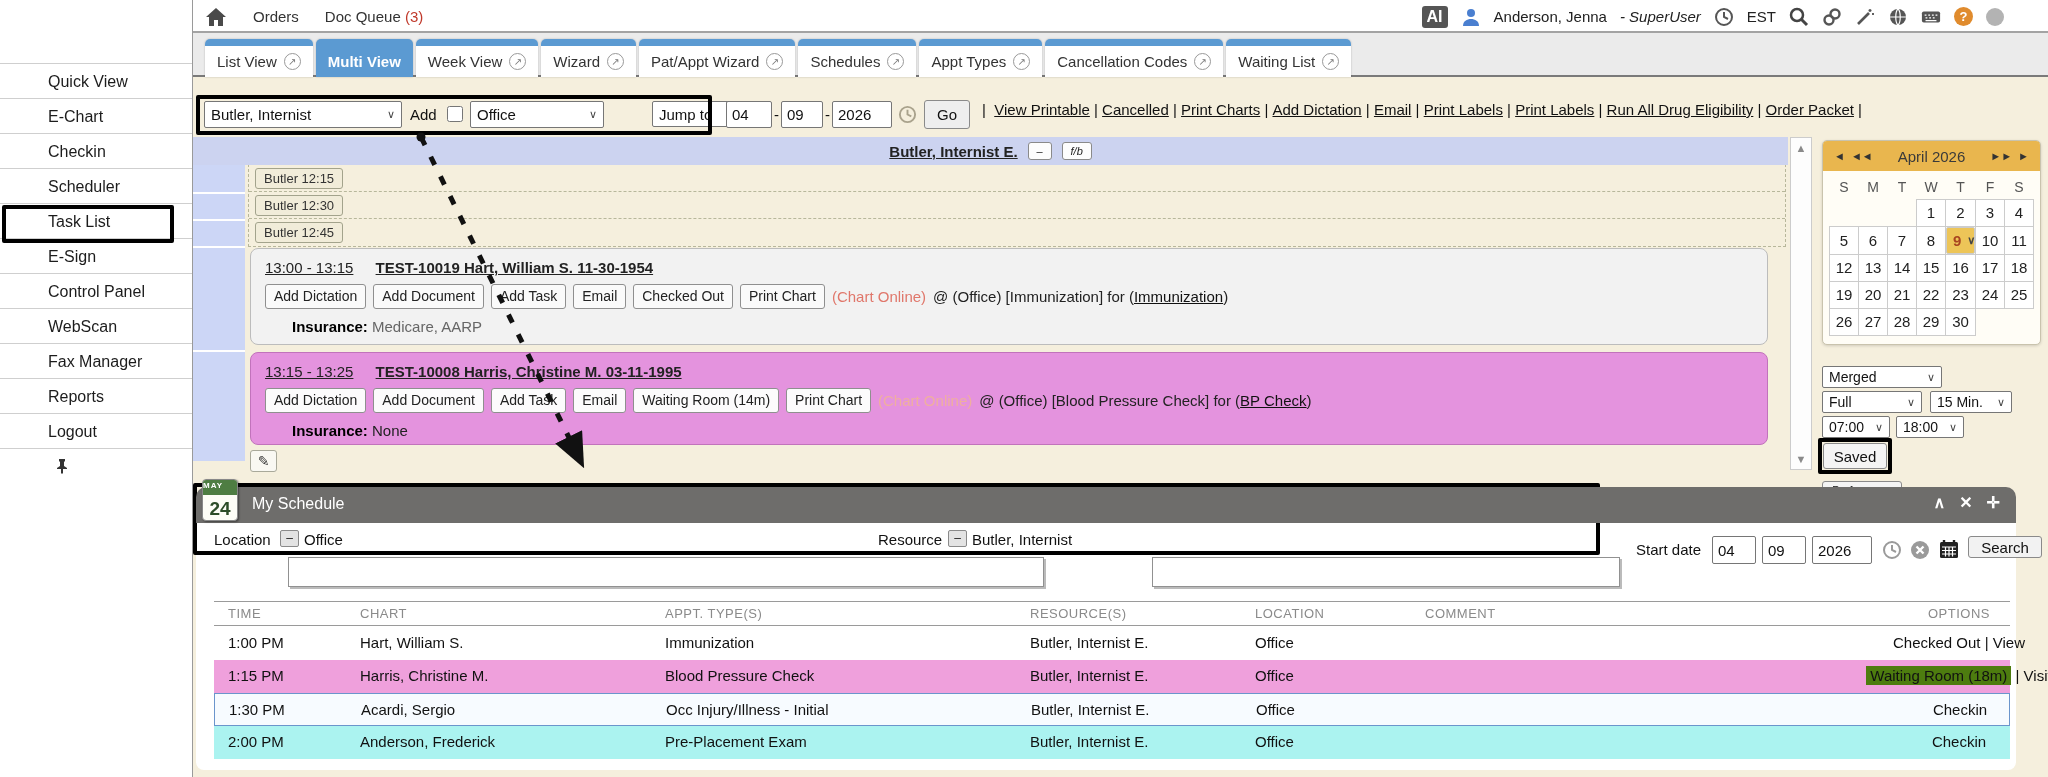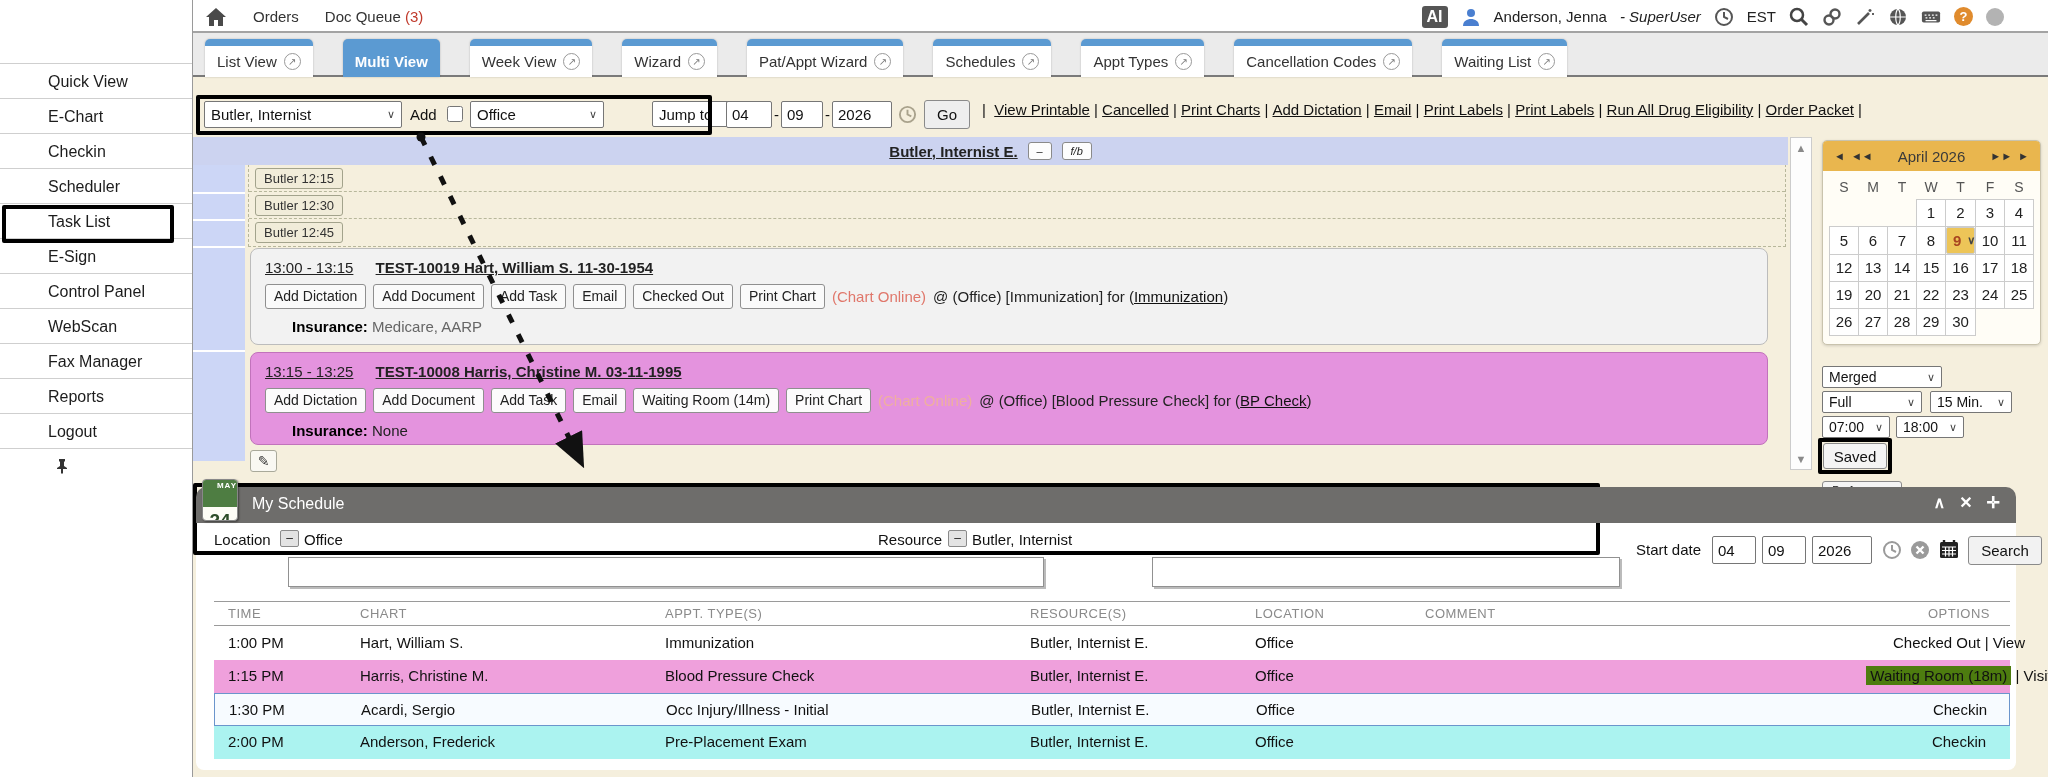--- a/index.html
+++ b/index.html
@@ -22,21 +22,21 @@
   .red { color:#c0392b; }
   .uname { font-size:15px; color:#222; }
   .urole { font-size:15px; font-style:italic; color:#222; }
   .tz { font-size:15px; }
   .ticon { width:20px; height:20px; display:inline-block; }
   .help-circ { width:19px; height:19px; border-radius:50%; background:#e08b2d; color:#fff; font-weight:bold; font-size:13px; text-align:center; line-height:19px; }
   .gray-circ { width:18px; height:18px; border-radius:50%; background:#b3b3b3; }
 
   
   #tabbar { left:193px; top:33px; width:1855px; height:44px; background:#ebebeb; border-bottom:2px solid #7a7a7a; z-index:2; }
-  #tabbar .tabs { position:absolute; left:12px; top:6px; display:flex; gap:30px;text-align:center; }
+  #tabbar .tabs { position:absolute; left:12px; top:6px; display:flex; gap:3px;text-align:center; }
   .tab { height:38px; padding:0 12px; background:linear-gradient(#5b9ad2 0 7px, #fff 7px); border-radius:5px 5px 0 0; display:flex; align-items:center; gap:7px; font-size:15px; color:#333; cursor:pointer; box-shadow:0 0 2px rgba(0,0,0,.25); padding-top:7px; }
   .tab.active { background:#5b9ad2; color:#fff; font-weight:bold; }
   .popout { width:17px; height:17px; border:1px solid #999; border-radius:50%; color:#777; font-size:10px; line-height:16px; text-align:center; flex:0 0 auto; }
   .popout::before { content:"\2197"; }
 
   
   .sel { background:#fff; border:1px solid #767676; border-radius:2px; font-size:15px; color:#111; display:flex; align-items:center; justify-content:space-between; padding:0 6px; cursor:pointer; }
   .sel::after { content:"\2228"; font-size:11px; color:#444; margin-left:6px; }
   .tinput { background:#fff; border:1px solid #767676; border-radius:2px; font-size:15px; color:#111; padding:0 5px; font-family:"Liberation Sans",sans-serif; }
   .btn { background:#eee; border:1px solid #8a8a8a; border-radius:3px; font-size:15px; color:#111; text-align:center; cursor:pointer; font-family:"Liberation Sans",sans-serif; }
@@ -90,21 +90,21 @@
 
   
   .ann { border:4px solid #000; position:absolute; border-radius:2px; pointer-events:none; }
 
   
   #win-bar { left:196px; top:487px; width:1820px; height:36px; background:#6e6d6b; border-radius:10px 10px 0 0; z-index:6; }
   #win-bar .title { position:absolute; left:56px; top:8px; color:#fff; font-size:16px; }
   #win-bar .wicons { position:absolute; right:16px; top:6px; display:flex; gap:14px; color:#fff; font-size:16px; font-weight:bold; }
   #win-bar .wicons span { cursor:pointer; }
   #cal-icon { left:202px; top:479px; width:36px; height:42px; background:#fdfdf6; border:1px solid #888; border-radius:4px; z-index:7; overflow:hidden; box-shadow:1px 1px 2px rgba(0,0,0,.4); }
-  #cal-icon .m { background:#4e7d42; color:#fff; font-size:8px; font-weight:bold; text-align:right; height:27px; line-height:11px; letter-spacing:1px; }
+  #cal-icon .m { background:#4e7d42; color:#fff; font-size:8px; font-weight:bold; text-align:left; height:15px; line-height:11px; letter-spacing:1px; }
   #cal-icon .d { color:#2d4d28; font-size:19px; font-weight:bold; text-align:center; line-height:28px; }
   #win-body { left:196px; top:523px; width:1820px; height:247px; background:#fff; border-radius:0 0 8px 8px; z-index:1; }
   .minus-btn { width:19px; height:17px; background:#e3e3e3; border:1px solid #8a8a8a; border-radius:2px; font-size:12px; line-height:14px; text-align:center; cursor:pointer; }
   .fld { background:#fff; border:1px solid #919191; }
 
   
   .tbl-hdr { position:absolute; left:214px; top:601px; width:1796px; height:25px; border-top:1px solid #9a9a9a; border-bottom:1px solid #9a9a9a; z-index:2; }
   .th { position:absolute; top:4px; font-size:13px; color:#8a8a8a; letter-spacing:.5px; }
   .trow { position:absolute; left:214px; width:1796px; height:33px; z-index:2; cursor:pointer; }
   .td { position:absolute; top:7px; font-size:15px; color:#111; white-space:nowrap; }
@@ -444,21 +444,21 @@
   </svg>
 <svg class="abs icon" style="left:1910px;top:540px;z-index:6;" width="20" height="20" viewBox="0 0 20 20">
     <circle cx="10" cy="10" r="9" fill="#9a9a9a"></circle>
     <path d="M6.5 6.5 13.5 13.5M13.5 6.5 6.5 13.5" stroke="#fff" stroke-width="2.4"></path>
   </svg>
 <svg class="abs icon" style="left:1938px;top:538px;z-index:6;" width="22" height="22" viewBox="0 0 22 22">
     <rect x="2" y="4" width="18" height="16" rx="1.5" fill="#222"></rect>
     <path d="M6 2v4M16 2v4" stroke="#222" stroke-width="2.4"></path>
     <path d="M4 9h14M7.5 9v9.5M11 9v9.5M14.5 9v9.5M4 12.5h14M4 16h14" stroke="#fff" stroke-width="1.2"></path>
   </svg>
-<button class="abs btn" style="left:1968px;top:536px;width:74px;height:29px;background:#f2f2f2;z-index:6;">Search</button>
+<button class="abs btn" style="left:1968px;top:536px;width:74px;height:22px;background:#f2f2f2;z-index:6;">Search</button>
 
 <div class="tbl-hdr">
   <span class="th" style="left:14px;">TIME</span>
   <span class="th" style="left:146px;">CHART</span>
   <span class="th" style="left:451px;">APPT. TYPE(S)</span>
   <span class="th" style="left:816px;">RESOURCE(S)</span>
   <span class="th" style="left:1041px;">LOCATION</span>
   <span class="th" style="left:1211px;">COMMENT</span>
   <span class="th opt" style="top:4px;">OPTIONS</span>
 </div>

